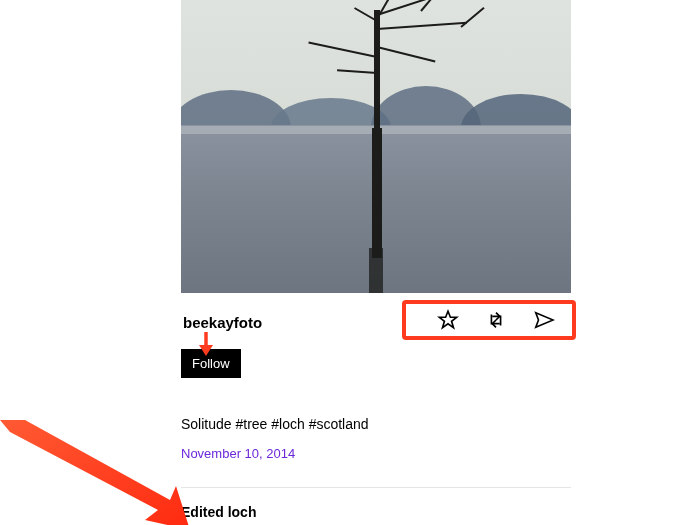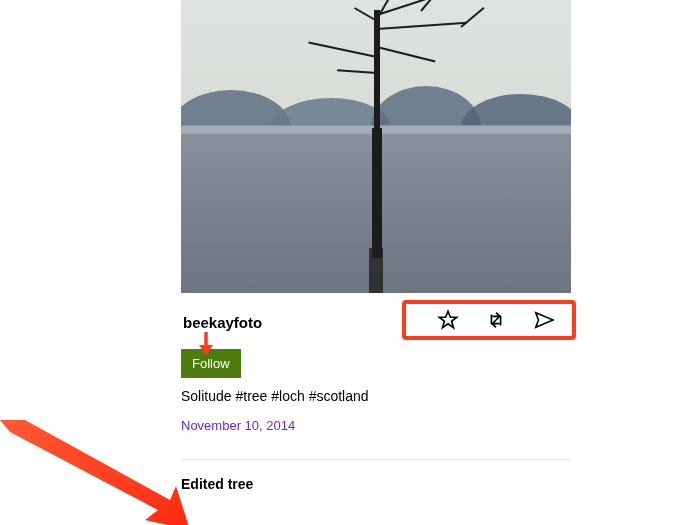--- a/index.html
+++ b/index.html
@@ -31,23 +31,23 @@
   .b7 { left:280px; top:26px; width:30px; height:2px; transform:rotate(-40deg); }
   .b8 { left:240px; top:10px; width:30px; height:2px; transform:rotate(-50deg); }
   .b9 { left:196px; top:72px; width:40px; transform:rotate(-176deg); }
 
   .meta-row { display:flex; align-items:center; justify-content:space-between; padding:14px 4px 6px 2px; }
   .username { font-size:15px; font-weight:600; color:#000; }
   .actions { display:flex; gap:26px; align-items:center; padding:4px 12px; }
   .icon-btn { width:22px; height:22px; display:flex; align-items:center; justify-content:center; cursor:pointer; color:#000; }
   .icon-btn svg { width:22px; height:22px; stroke:#000; fill:none; stroke-width:1.8; }
 
-  .follow-btn { display:inline-block; background:#4d7c0f; color:#fff; font-size:13px; font-weight:500; padding:7px 11px; margin:6px 0 2px 0; cursor:pointer; }
+  .follow-btn { display:inline-block; background:#000000; color:#fff; font-size:13px; font-weight:500; padding:7px 11px; margin:6px 0 16px 0; cursor:pointer; }
 
-  .caption { margin-top:8px; font-size:14px; color:#000; }
+  .caption { margin-top:22px; font-size:14px; color:#000; }
   .date { margin-top:14px; font-size:13px; color:#6d28d9; }
   .divider { margin-top:26px; border:none; border-top:1px solid #e5e5e5; }
   .edited-label { margin-top:16px; font-size:14px; font-weight:700; color:#000; }
 
   
   .anno-box { position:absolute; border:4px solid #ff3b1f; border-radius:4px; pointer-events:none; }
   .anno-arrow { position:absolute; pointer-events:none; }
   .anno-arrow svg { overflow:visible; }
 </style>
 </head>
@@ -113,21 +113,21 @@
     </div>
 
     <div class="caption">
       <span>Solitude </span><span>#tree #loch #scotland</span>
     </div>
 
     <div class="date">November 10, 2014</div>
 
     <hr class="divider">
 
-    <div class="edited-label">Edited tree</div>
+    <div class="edited-label">Edited loch</div>
   </div>
 
   <div class="anno-box" style="left:402px; top:300px; width:174px; height:40px;"></div>
 
   <div class="anno-arrow" style="left:197px; top:330px;">
     <svg width="18" height="26">
       <line x1="9" y1="2" x2="9" y2="18" stroke="#ff3b1f" stroke-width="3.5"></line>
       <polygon points="9,26 2,15 16,15" fill="#ff3b1f"></polygon>
     </svg>
   </div>

